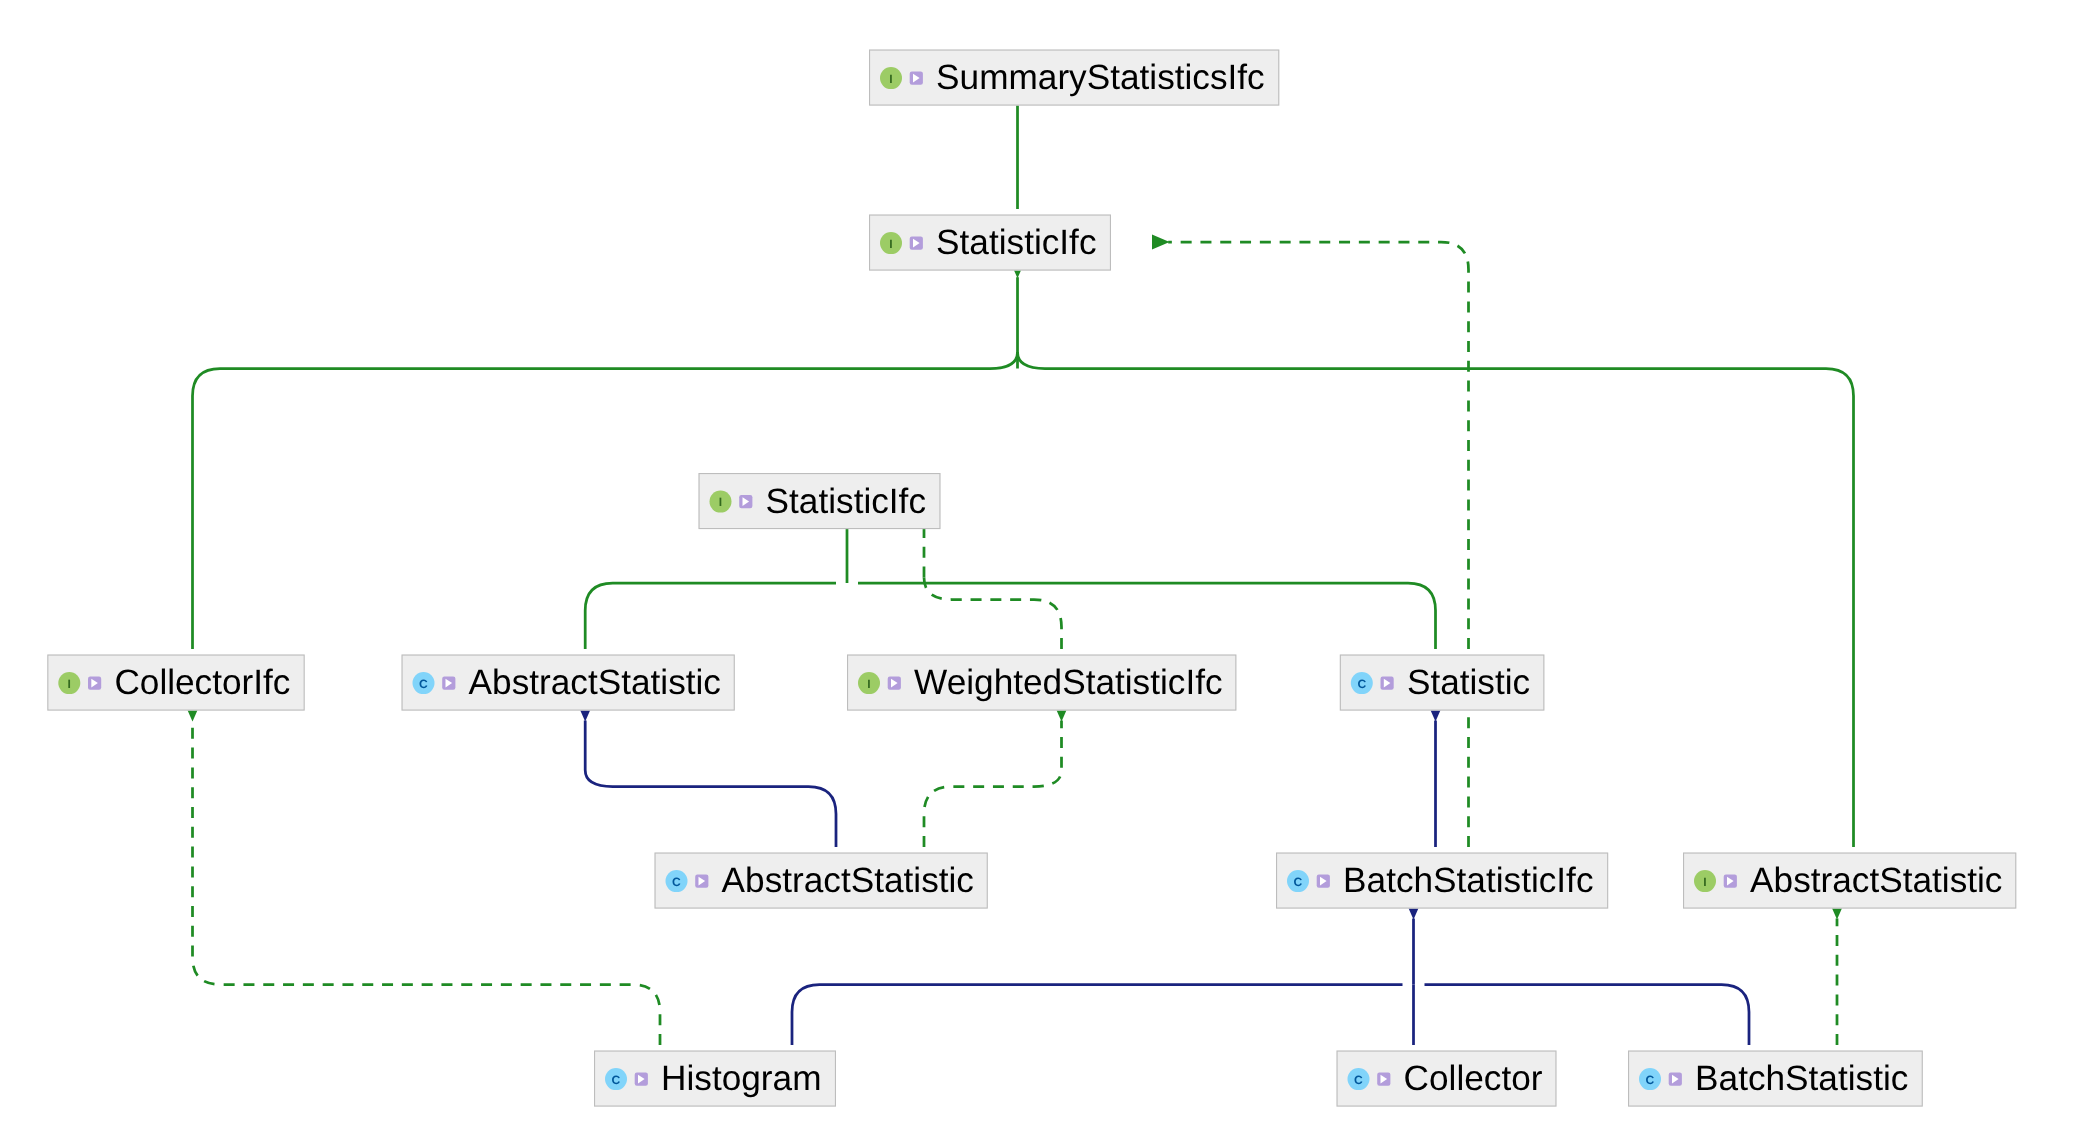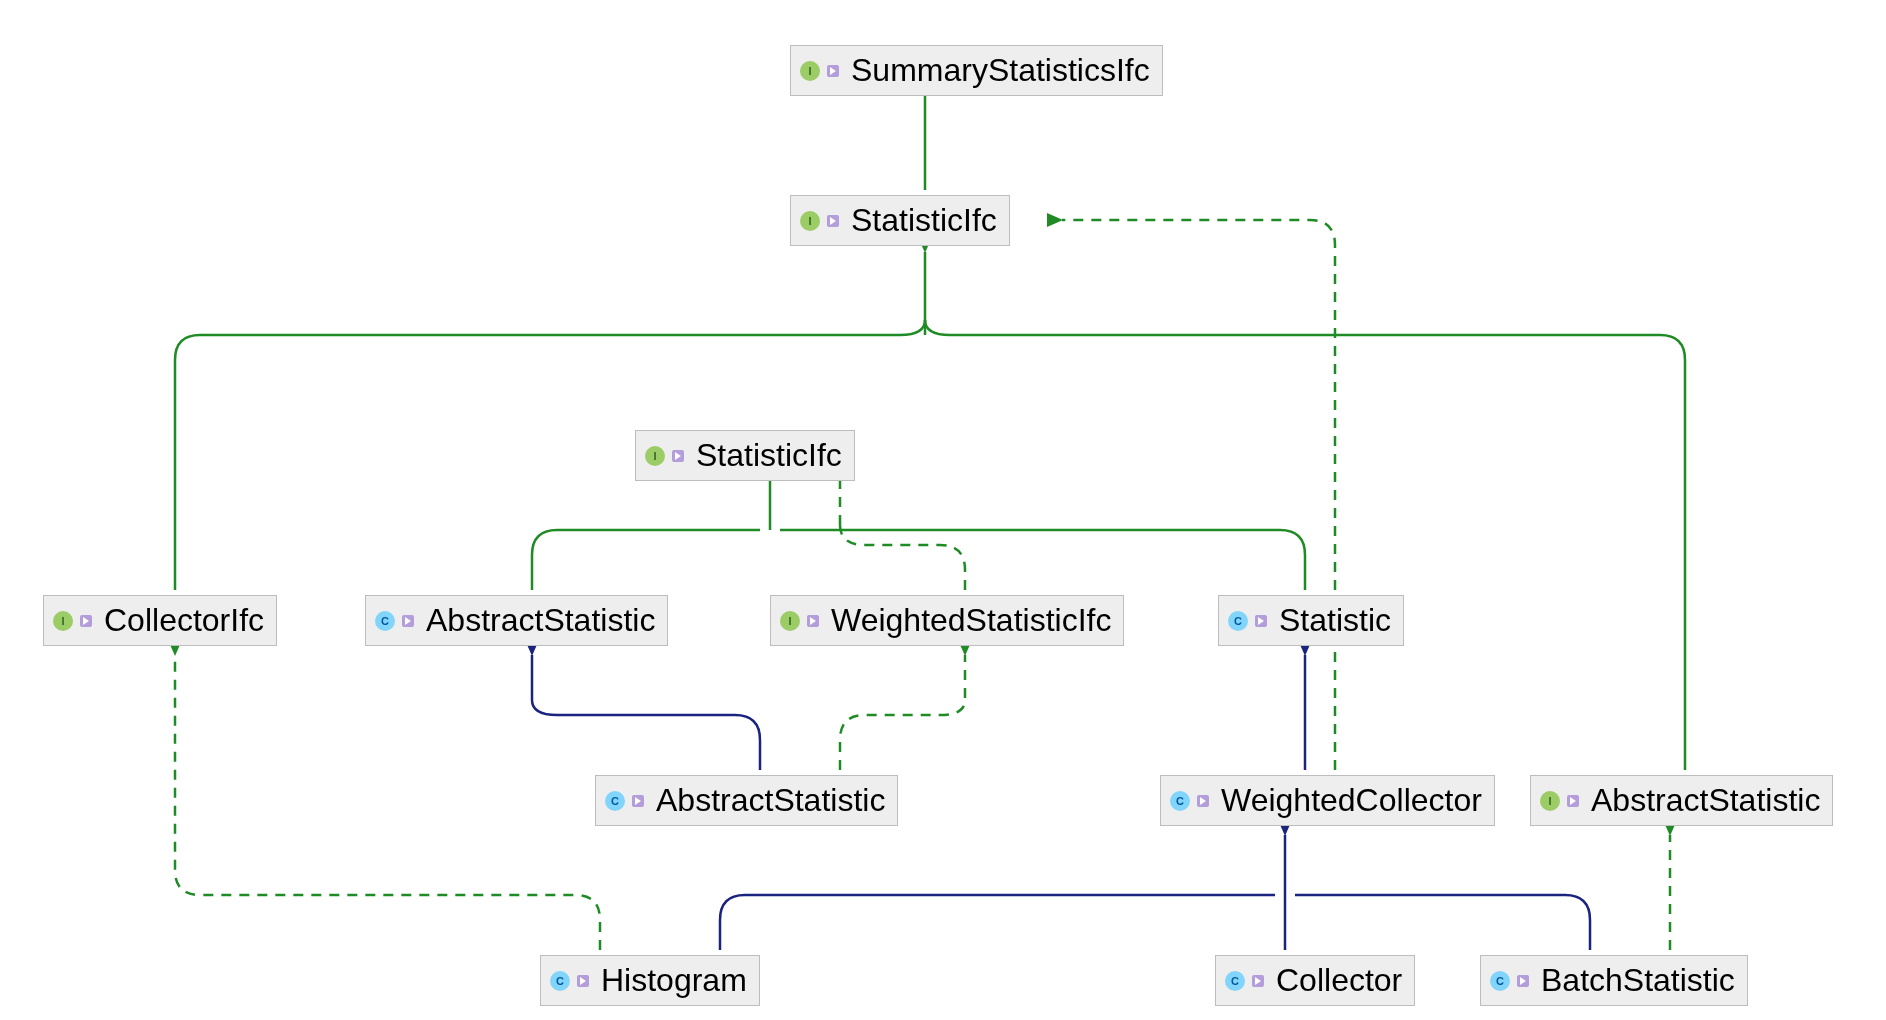--- a/index.html
+++ b/index.html
@@ -203,21 +203,21 @@
   <span class="icon-stack">
     <svg width="22" height="22">
         <circle cx="11" cy="11" r="10" fill="#81d4fa"></circle>
         <text x="11" y="15" font-size="11" text-anchor="middle" fill="#01579b" font-family="Arial" font-weight="bold">C</text>
       </svg>
     <svg width="16" height="16">
         <rect x="2" y="2" width="12" height="12" rx="2" fill="#b39ddb"></rect>
         <path d="M5 4 L5 12 L11 8 Z" fill="#fff"></path>
       </svg>
   </span>
-  <span class="node-label">WeightedCollector</span>
+  <span class="node-label">BatchStatisticIfc</span>
 </div>
 
 <div class="node" style="left:1530px; top:775px;">
   <span class="icon-stack">
     <svg width="22" height="22">
         <circle cx="11" cy="11" r="10" fill="#9ccc65"></circle>
         <text x="11" y="15" font-size="11" text-anchor="middle" fill="#33691e" font-family="Arial" font-weight="bold">I</text>
       </svg>
     <svg width="16" height="16">
         <rect x="2" y="2" width="12" height="12" rx="2" fill="#b39ddb"></rect>

